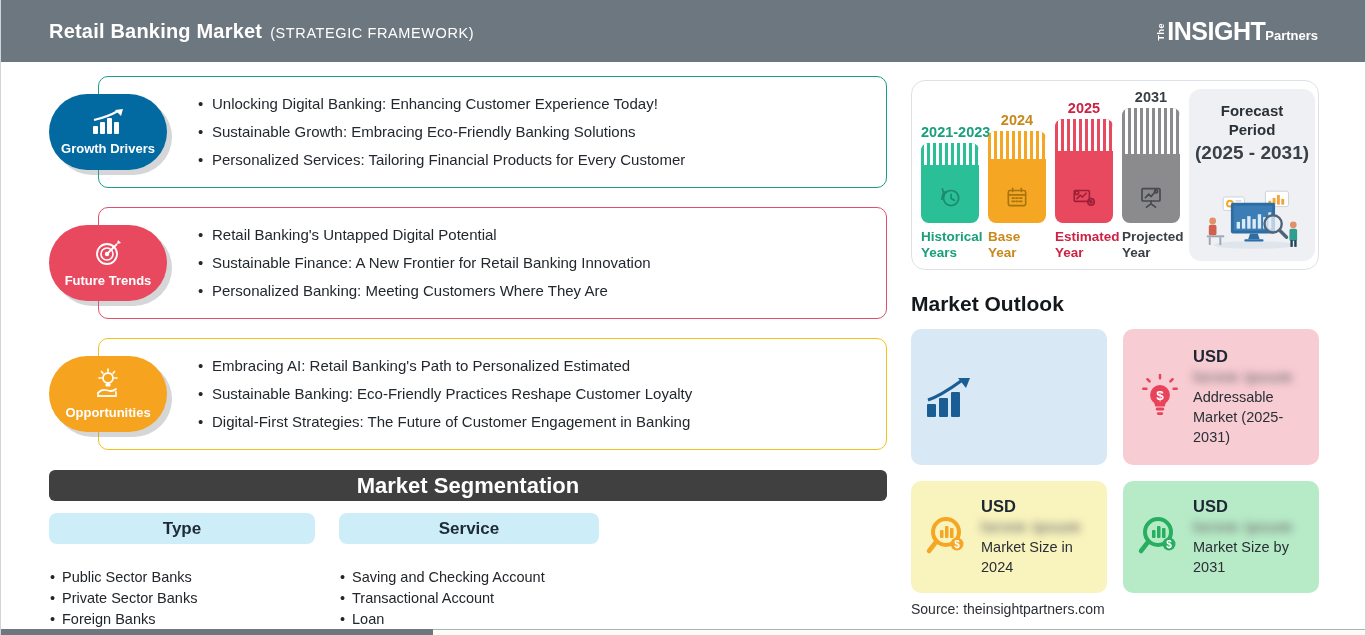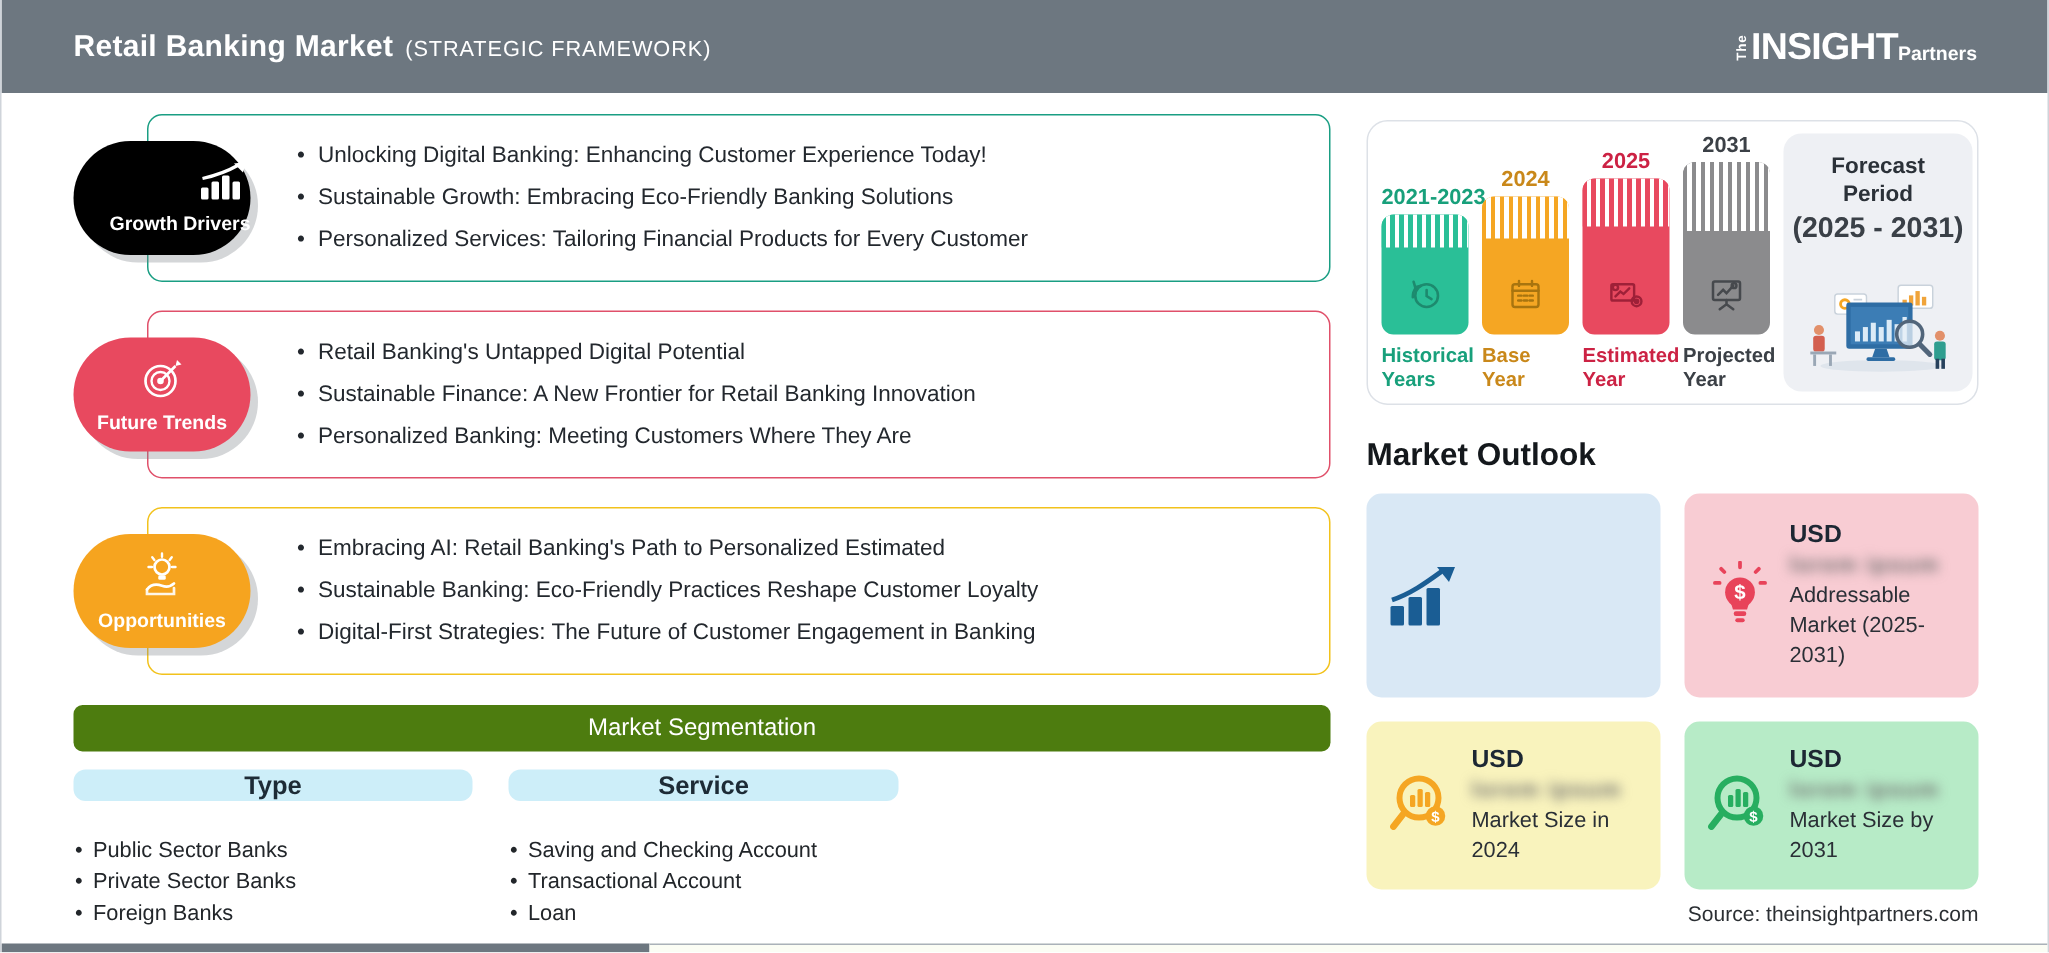--- a/index.html
+++ b/index.html
@@ -28,35 +28,35 @@
 
   
   .box { position:relative; margin-left:49px; width:789px; border:1.6px solid; border-radius:10px;
          padding:13px 18px 13px 98px; min-height:104px; display:flex; flex-direction:column; justify-content:center; }
   .box.s1 { margin-top:14px; border-color:#1a9e83; }
   .box.s2 { margin-top:19px; border-color:#e0506a; }
   .box.s3 { margin-top:19px; border-color:#f2c21c; }
   .pill { position:absolute; left:-50px; top:50%; transform:translateY(-50%); width:118px; height:76px;
           border-radius:38px; display:flex; flex-direction:column; align-items:center; justify-content:center;
           color:#fff; box-shadow:5px 5px 0 rgba(125,132,138,.33); }
-  .s1 .pill { background:#000000;align-items:flex-end; }
+  .s1 .pill { background:#0369a1; }
   .s2 .pill { background:#e8495f; }
   .s3 .pill { background:#f6a41f; }
   .pill-label { font-size:13px; font-weight:700; white-space:nowrap; margin-top:1px; }
   .blt { list-style:none; }
   .blt li { position:relative; padding-left:15px; font-size:15px; color:#23282e; line-height:28px; }
   .blt li::before { content:'•'; position:absolute; left:1px; top:0; color:#23282e; }
 
   
-  .seg-bar { margin-top:20px; width:838px; height:31px; background:#4d7c0f; border-radius:6px;
-             display:flex; align-items:center; justify-content:center; color:#fff; font-size:16px; font-weight:400; }
+  .seg-bar { margin-top:20px; width:838px; height:31px; background:#404040; border-radius:6px;
+             display:flex; align-items:center; justify-content:center; color:#fff; font-size:22px; font-weight:700; }
   .seg-cols { display:flex; gap:24px; margin-top:12px; }
   .seg-col { width:266px; }
   .seg-col + .seg-col { width:260px; }
-  .seg-head { height:21px; background:#cdeef9; border-radius:8px; display:flex; align-items:center;
+  .seg-head { height:31px; background:#cdeef9; border-radius:8px; display:flex; align-items:center;
               justify-content:center; font-size:17px; font-weight:700; color:#1d2b36; }
   .seg-list { list-style:none; margin-top:23px; }
   .seg-list li { position:relative; padding-left:13px; font-size:14.5px; color:#22262a; line-height:21px; }
   .seg-list li::before { content:'•'; position:absolute; left:1px; top:0; }
 
   
   .tl-card { margin-top:18px; height:190px; border:1px solid #dde1e7; border-radius:14px;
              padding:8px 9px; display:flex; gap:9px; background:#fff; }
   .tl-g { width:58px; display:flex; flex-direction:column; justify-content:flex-end; }
   .tl-year { text-align:center; font-weight:700; font-size:14.5px; white-space:nowrap; margin-bottom:3px; }
@@ -81,21 +81,21 @@
   .mo-card.c1 { background:#d9e8f5; height:136px; }
   .mo-card.c2 { background:#f8ccd3; height:136px; }
   .mo-card.c3 { background:#f9f3bd; height:112px; }
   .mo-card.c4 { background:#b7ebc7; height:112px; }
   .mo-ico { flex:0 0 46px; display:flex; justify-content:center; }
   .mo-body { flex:1; }
   .mo-big { font-size:27px; font-weight:800; color:#1d2733; }
   .mo-cur { font-size:16.5px; font-weight:800; color:#1d2733; }
   .mo-blur { font-size:15px; font-weight:700; color:#6f6f6f; filter:blur(4px); letter-spacing:1px; margin:2px 0; }
   .mo-lab { font-size:14.5px; color:#2a2f36; line-height:20px; }
-  .mo-src { margin-top:8px; text-align:right; font-size:14px; color:#2b2f33; }
+  .mo-src { margin-top:8px; font-size:14px; color:#2b2f33; }
 
   
   .foot { position:absolute; left:0; bottom:0; width:100%; height:6px; display:flex; }
   .foot-dark { width:432px; background:#6d7780; }
   .foot-light { flex:1; background:#fbfdf4; border-top:1px solid #aab1b9; }
 </style>
 </head>
 <body>
 
 <div class="page">

